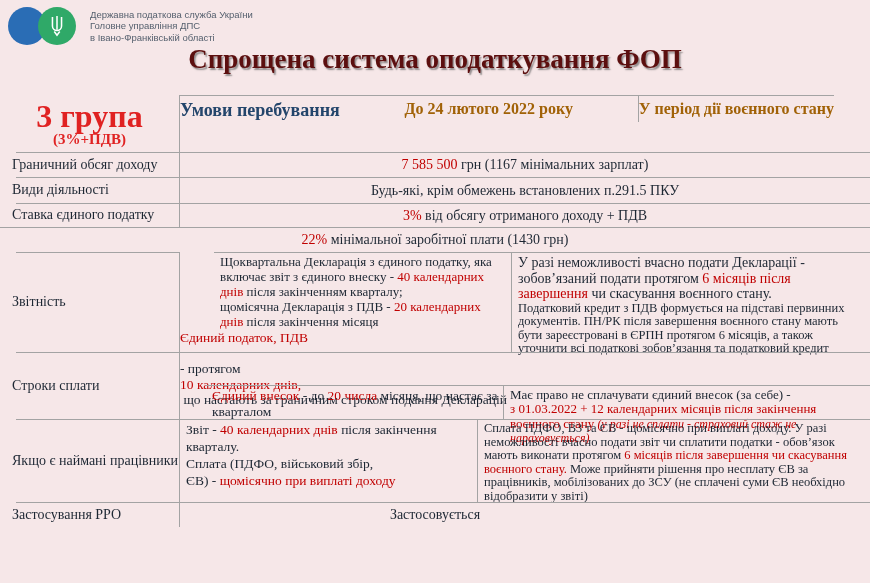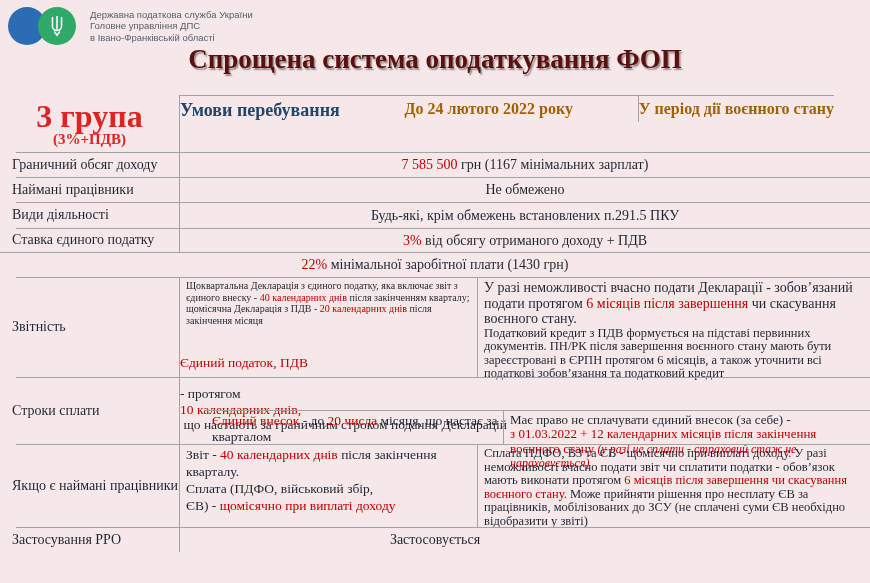--- a/index.html
+++ b/index.html
@@ -59,21 +59,21 @@
   .paybottom .cright{font-size:13px;line-height:1.1;}
 
   
   .rro{position:relative;}
   .rro .overlay{position:absolute;left:0;right:0;top:0;bottom:0;display:flex;
                 align-items:center;justify-content:center;font-size:14px;pointer-events:none;}
 
   .r{color:#c00000;}
   .ri{color:#c00000;font-style:italic;font-size:.92em;}
   .lg{font-size:14px;}
-  .reporting-left{font-size:10px;line-height:1.15;}
+  .reporting-left{font-size:13px;line-height:1.15;margin-left:34px;}
   .emp-left{font-size:13.5px;line-height:1.25;}
 </style>
 </head>
 <body>
 
 <div class="page">
 
   <header class="topbar">
     <div class="logomark">
       <span class="circ blue"></span>
@@ -108,24 +108,20 @@
           <div class="cell c2">У період дії воєнного стану</div>
         </div>
       </div>
     </div>
 
     <div class="tr" style="height:25px">
       <div class="lbl">Граничний обсяг доходу</div>
       <div class="cell merged"><span class="r">7 585 500 </span><span>грн (1167 мінімальних зарплат)</span></div>
     </div>
 
-    <div class="tr" style="height:25px">
-      <div class="lbl">Наймані працівники</div>
-      <div class="cell merged"><span>Не обмежено</span></div>
-    </div>
 
     <div class="tr" style="height:26px">
       <div class="lbl">Види діяльності</div>
       <div class="cell merged"><span>Будь-які, крім обмежень встановлених п.291.5 ПКУ</span></div>
     </div>
 
     <div class="tr" style="height:24px">
       <div class="lbl">Ставка єдиного податку</div>
       <div class="cell merged"><span class="r">3%</span><span> від обсягу отриманого доходу + ПДВ</span></div>
     </div>

